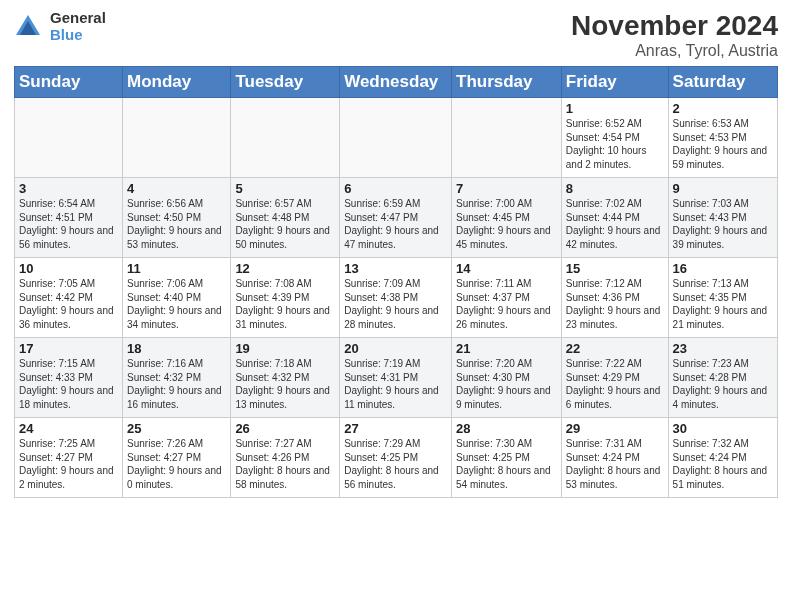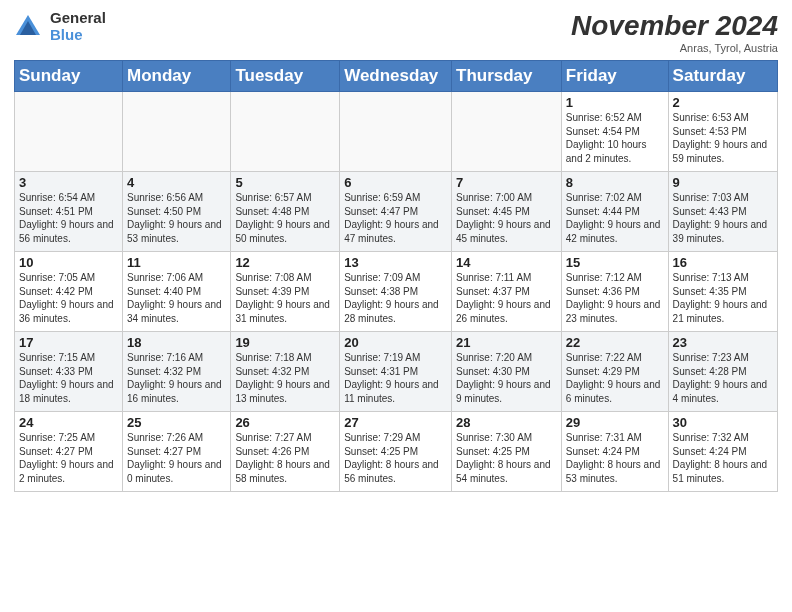--- a/index.html
+++ b/index.html
@@ -46,24 +46,23 @@
       height: 28px;
       margin-right: 4px;
     }
     .title-section {
       text-align: right;
     }
     .month-title {
       font-size: 28px;
       font-weight: bold;
       color: #333;
-      font-style: italic;
     }
     .location {
-      font-size: 11px;
+      font-size: 16px;
       color: #555;
     }
     .calendar {
       width: 100%;
       border-collapse: collapse;
     }
     .calendar th {
       background-color: #4a7fc1;
       color: #fff;
       font-size: 17px;

